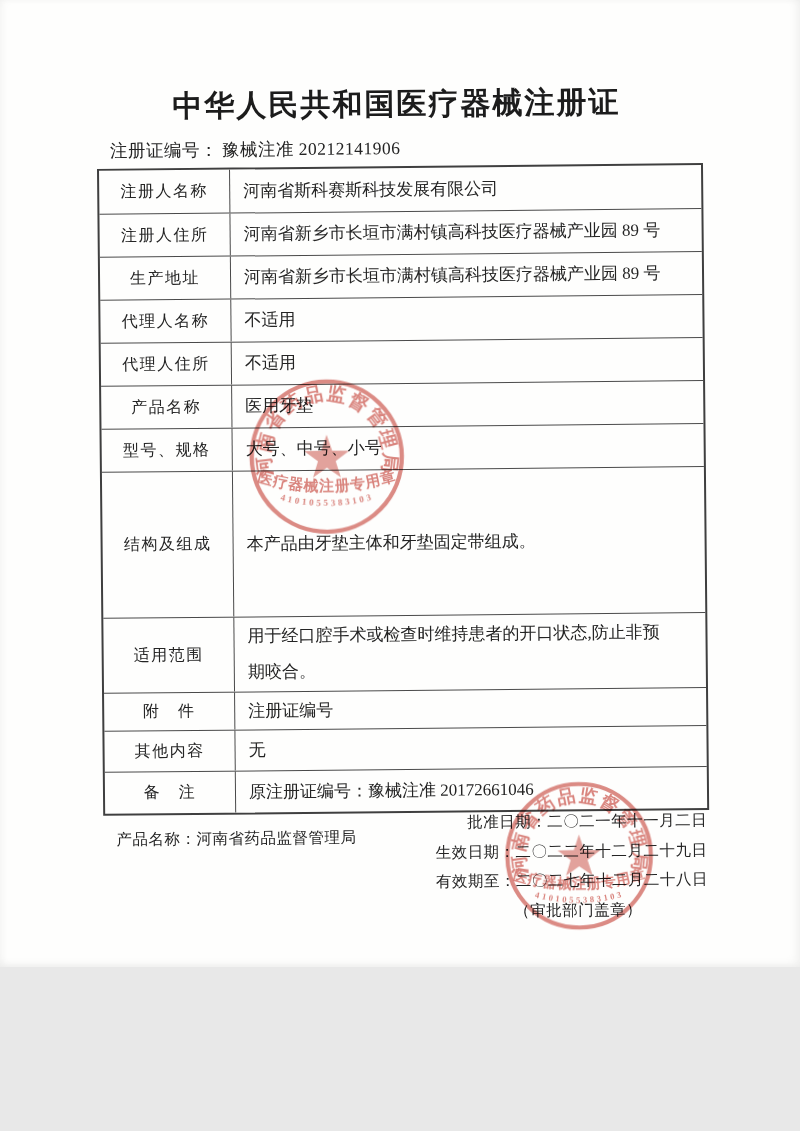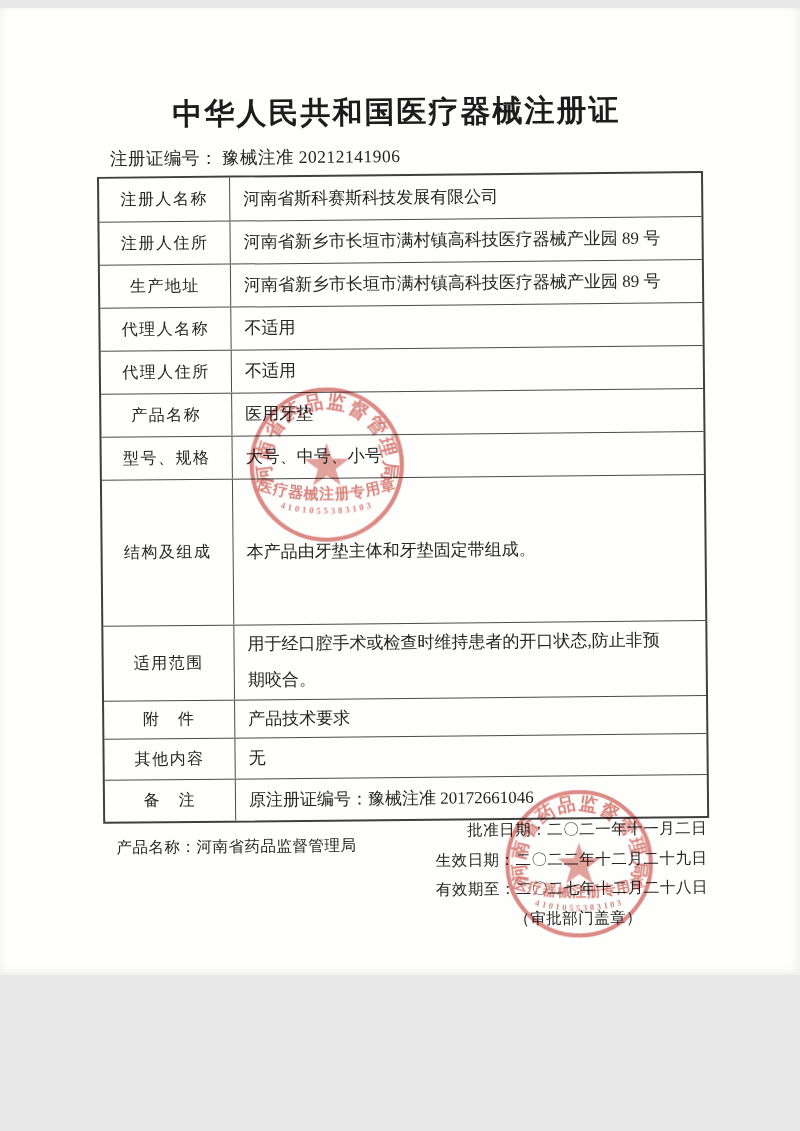--- a/index.html
+++ b/index.html
@@ -1,17 +1,17 @@
 <!DOCTYPE html>
 <html><head>
 <meta charset="utf-8">
 <style>
   html,body{margin:0;padding:0;background:#e8e8e8;}
   .page{
-    position:relative;width:800px;height:967px;margin:8px auto;
+    position:relative;width:800px;height:967px;margin:0 auto;
     background:#fefefd;overflow:hidden;
     font-family:"Liberation Serif","DejaVu Serif",serif;color:#242424;
   }
   .page::after{
     content:"";position:absolute;inset:0;pointer-events:none;
     box-shadow:inset -4px -3px 9px rgba(0,0,0,0.05), inset 3px 0 7px rgba(0,0,0,0.035);
   }
   .content{position:absolute;inset:0;transform:rotate(-0.55deg);transform-origin:400px 480px;}
 
   .title{
@@ -119,21 +119,21 @@
       </div>
       <div class="row h75">
         <div class="label-cell">适用范围</div>
         <div class="value-cell">
             <span class="narrow">用于经口腔手术或检查时维持患者的开口状态,防止非预期咬合。</span>
           </div>
       </div>
       <div class="row h38">
         <div class="label-cell">附　件</div>
         <div class="value-cell">
-            <span>产品技术要求</span>
+            <span>注册证编号</span>
           </div>
       </div>
       <div class="row h41">
         <div class="label-cell">其他内容</div>
         <div class="value-cell">
             <span>无</span>
           </div>
       </div>
       <div class="row h42">
         <div class="label-cell">备　注</div>

